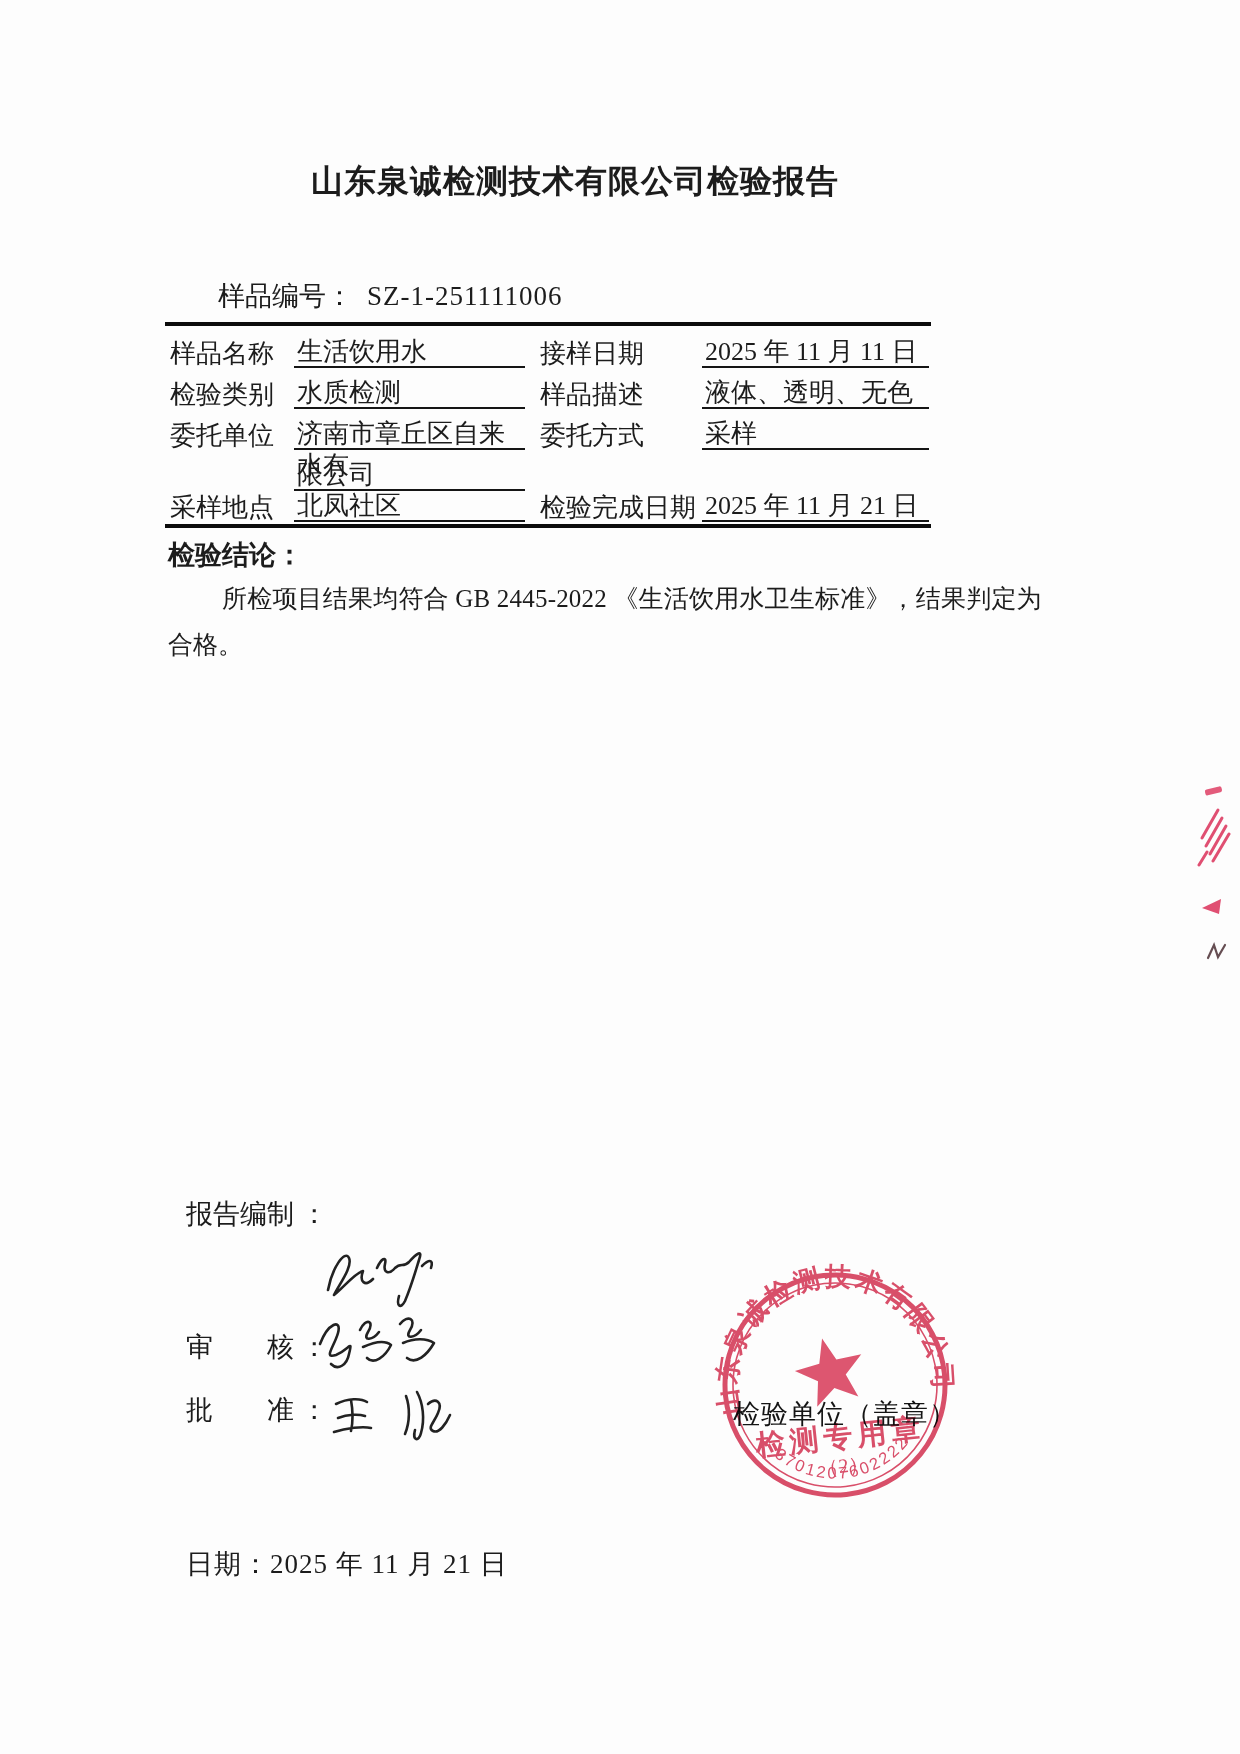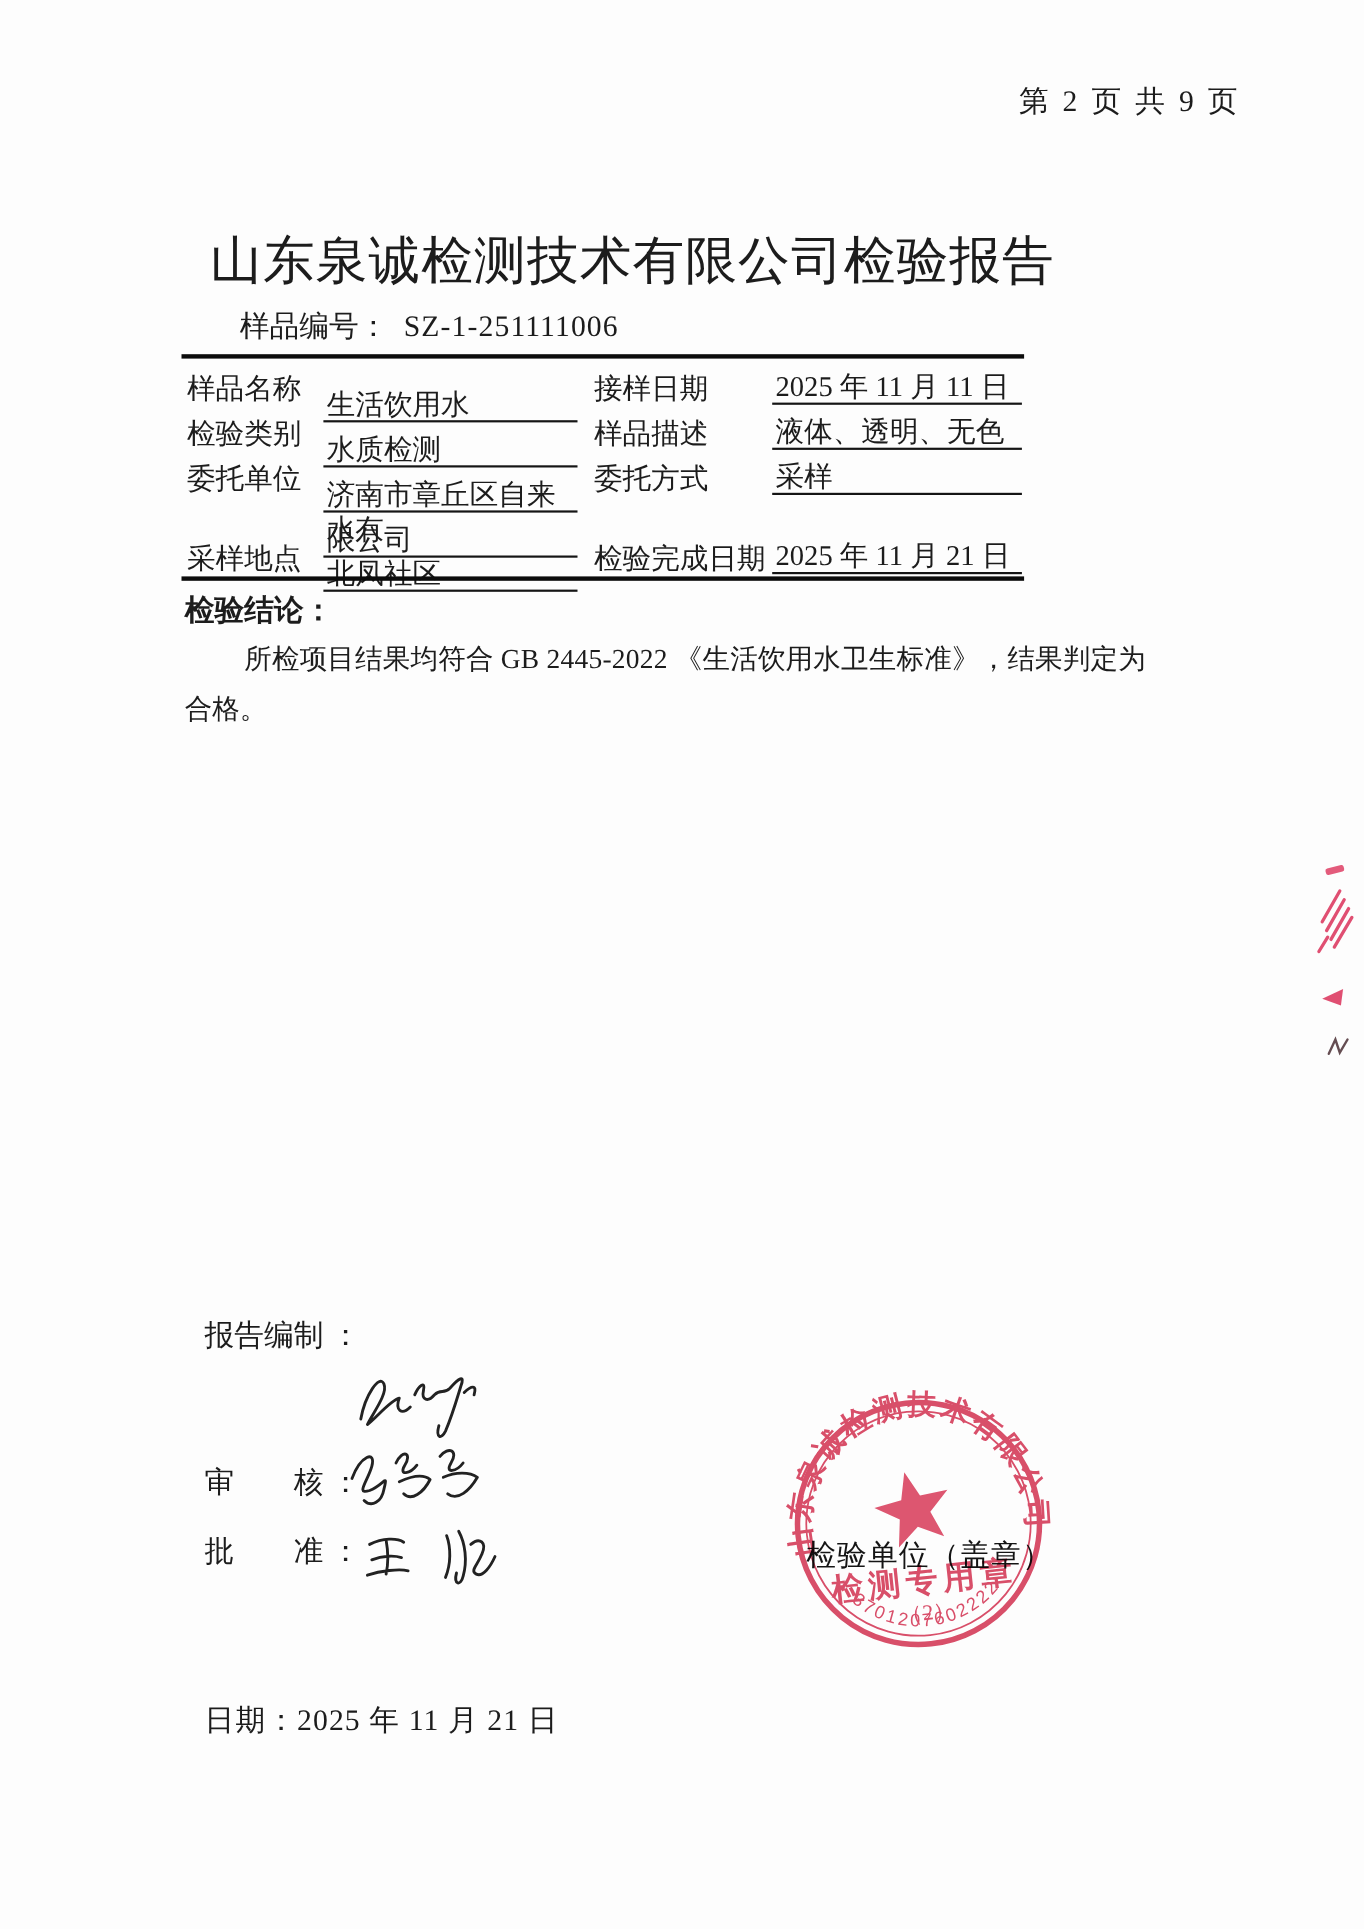--- a/index.html
+++ b/index.html
@@ -11,37 +11,37 @@
     color:#1c1c1c;
     overflow:hidden;
   }
   .abs{position:absolute;}
   .page-number{
     top:74px;left:0;width:1128px;
     text-align:right;font-size:27px;letter-spacing:3px;
   }
   .title{
     top:160px;left:0;width:1150px;
-    text-align:center;font-size:47px;font-weight:normal;letter-spacing:1px;margin-top:46px;
+    text-align:center;font-size:32px;font-weight:bold;letter-spacing:1px;
   }
   .sample-no{top:278px;left:170px;font-size:27px;margin-left:48px;}
   .sample-no .val{margin-left:14px;letter-spacing:1px;}
   .rule{left:165px;width:766px;height:0;border-top:4px solid #0c0c0c;}
   .rule-top{top:322px;}
   .rule-bottom{top:524px;}
   .trow{font-size:26px;}
   .lbl1{left:170px;}
   .val1{left:294px;}
   .lbl2{left:540px;}
   .val2{left:702px;}
   .fill{
     display:inline-block;height:32px;line-height:32px;
     border-bottom:2px solid #151515;padding-left:3px;box-sizing:border-box;
   }
-  .w1{width:231px;margin-top:16px;}
+  .w1{width:231px;}
   .w2{width:227px;}
   .r1{top:336px;} .r2{top:377px;} .r3{top:418px;} .r3b{top:459px;} .r4{top:490px;}
   .concl-h{top:537px;left:168px;font-size:27px;font-weight:bold;}
   .concl-line1{top:582px;left:222px;font-size:25px;letter-spacing:0.2px;}
   .concl-line2{top:628px;left:168px;font-size:25px;}
   .sig-label{left:186px;font-size:27px;}
   .sig-prepared{top:1196px;} .sig-reviewed{top:1329px;} .sig-approved{top:1392px;}
   .sig-svg{stroke:#222;stroke-width:2.6;fill:none;stroke-linecap:round;stroke-linejoin:round;}
   .sig1{left:318px;top:1238px;}
   .sig2{left:308px;top:1302px;}
@@ -55,21 +55,20 @@
     mix-blend-mode:multiply;opacity:0.93;
   }
   .date-line{top:1546px;left:186px;font-size:27px;letter-spacing:1px;}
   .edge-marks{left:1186px;top:780px;z-index:0;opacity:0.9;}
 </style>
 </head>
 <body>
 
 <div class="page">
 
-  <div class="abs page-number">第 2 页 共 9 页</div>
 
   <div class="abs title">山东泉诚检测技术有限公司检验报告</div>
 
   <div class="abs sample-no">
     <span>样品编号：</span><span class="val">SZ-1-251111006</span>
   </div>
 
   <div class="abs rule rule-top"></div>
 
   <div class="abs trow r1 lbl1">样品名称</div>

